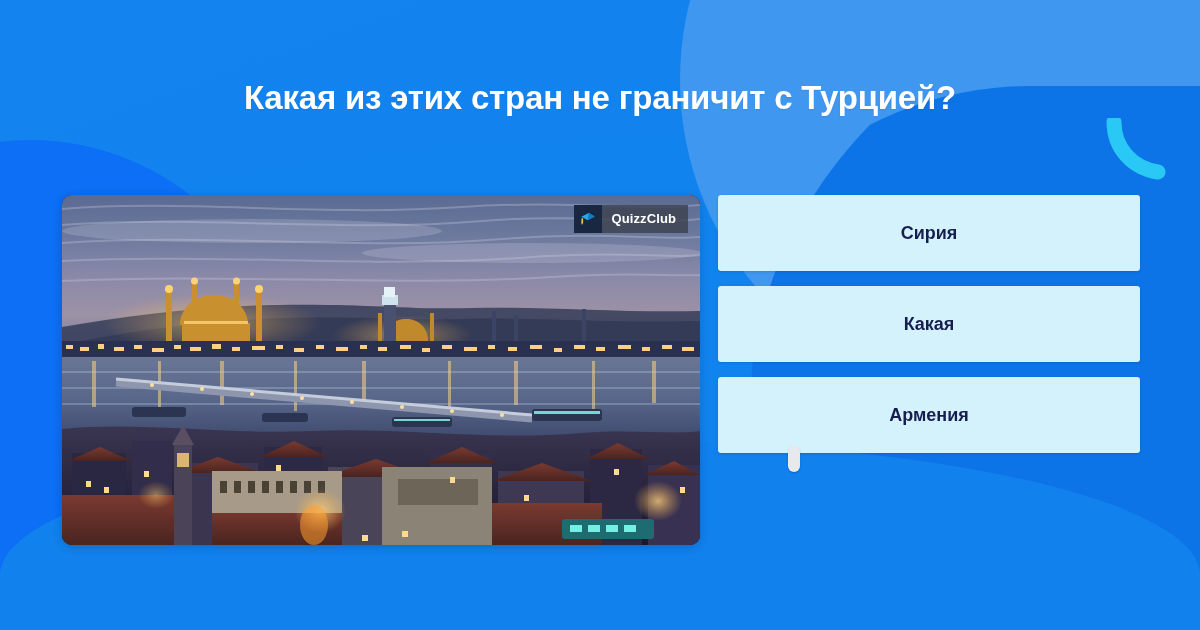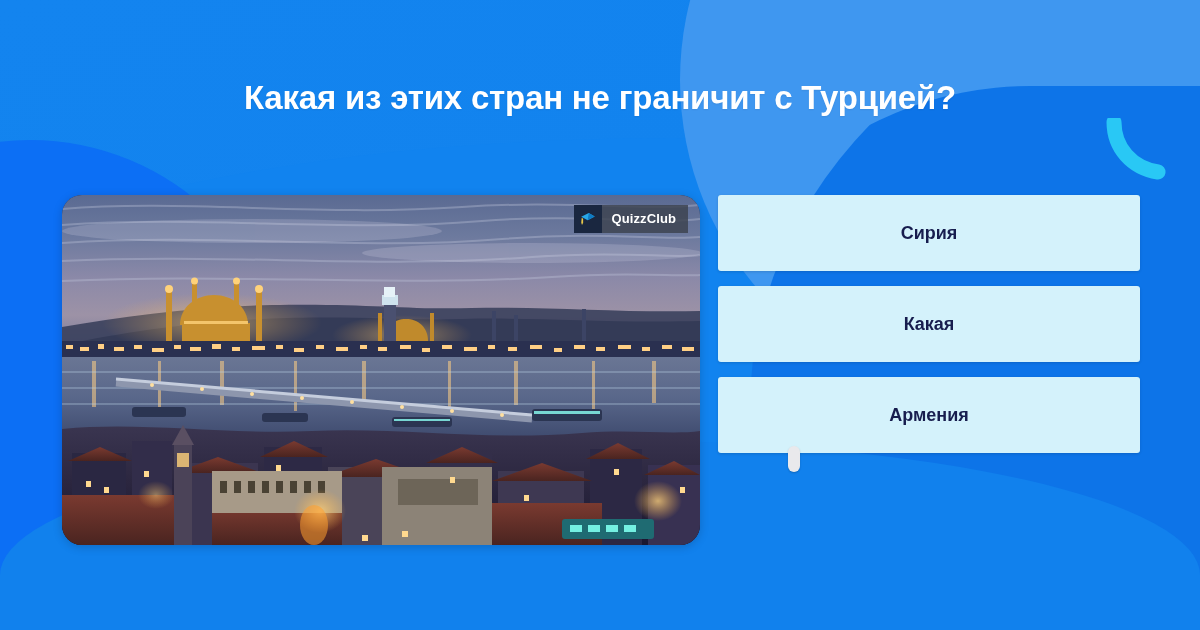--- a/index.html
+++ b/index.html
@@ -100,21 +100,21 @@
     text-shadow: 0 1px 2px rgba(0,0,0,0.07);
   }
 
   
   .media-panel {
     position: absolute;
     left: 62px;
     top: 195px;
     width: 638px;
     height: 350px;
-    border-radius: 20px;
+    border-radius: 10px;
     overflow: hidden;
     z-index: 5;
     box-shadow: 0 2px 10px rgba(0,0,0,0.18);
     text-align: center;
   }
   .photo {
     position: absolute;
     inset: 0;
     overflow: hidden;
     background: #1b2a4a;

